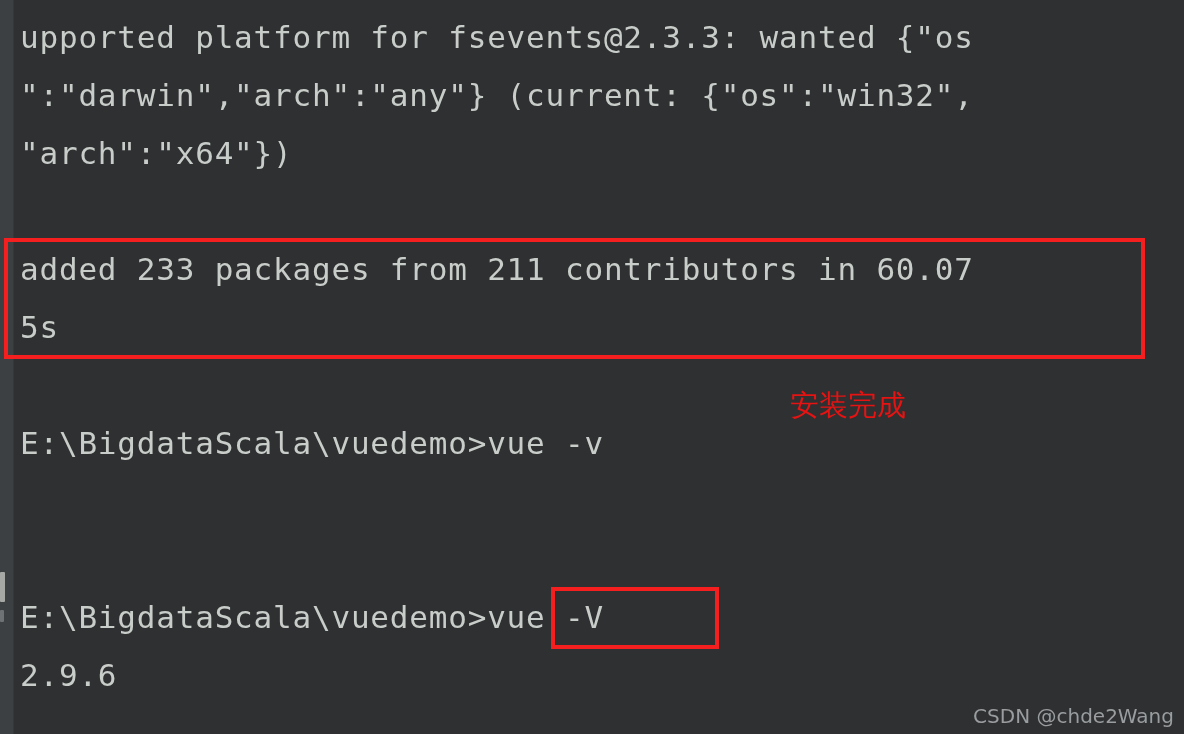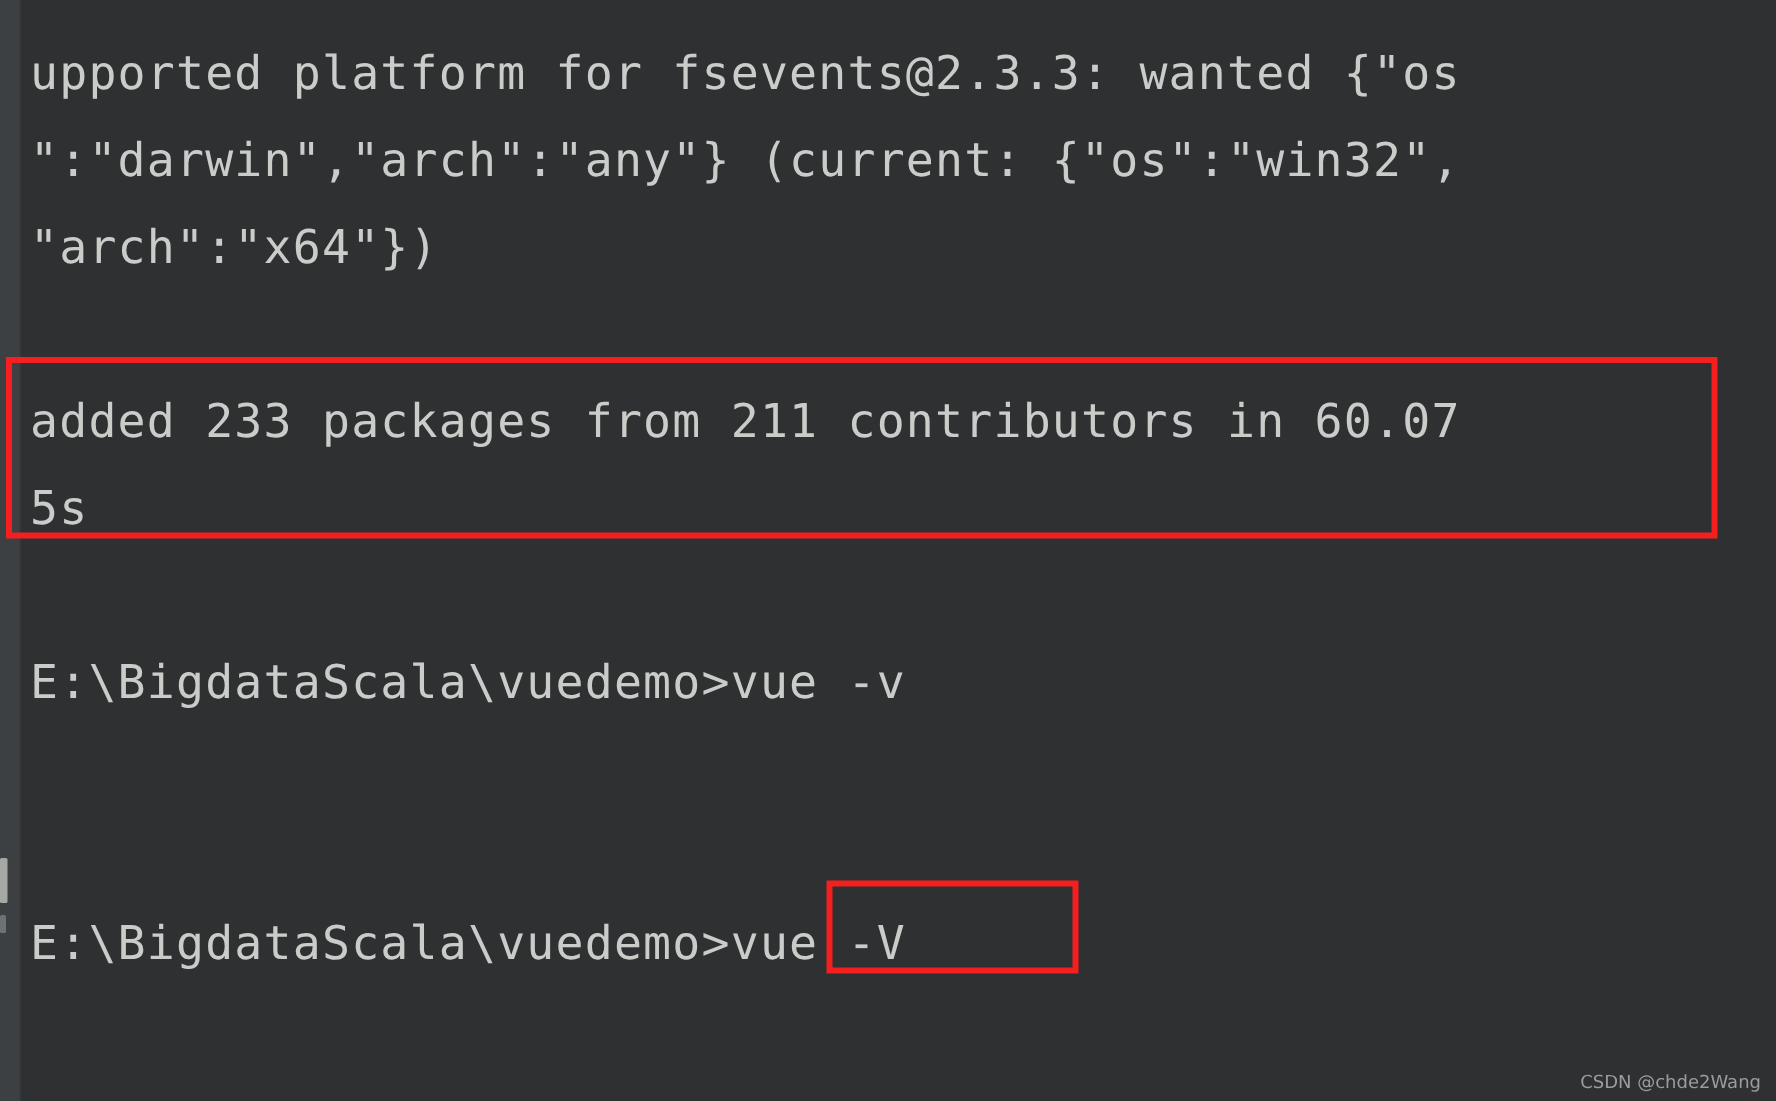--- a/index.html
+++ b/index.html
@@ -51,21 +51,20 @@
     background: #6e7274;
     border-radius: 1px;
   }
 
   .console {
     position: absolute;
     left: 15px;
     top: 0;
     width: 1169px;
     height: 638px;
-    margin-top: 12px;
   }
 
   .line {
     position: absolute;
     left: 5px;
     height: 58px;
     line-height: 58px;
     white-space: pre;
     font-size: 31px;
     letter-spacing: 0.8px;
@@ -102,21 +101,21 @@
     color: #e61313;
     font-family: "DejaVu Sans", sans-serif;
     font-weight: 500;
     white-space: pre;
   }
 
   .watermark {
     position: absolute;
     right: 10px;
     bottom: 6px;
-    font-size: 12px;
+    font-size: 20px;
     color: #9a9d9f;
     font-family: "DejaVu Sans", sans-serif;
     white-space: pre;
   }
 </style>
 </head>
 <body>
 
 <div id="terminal">
 
@@ -129,22 +128,24 @@
 
     <div class="line" style="top:8px">upported platform for fsevents@2.3.3: wanted {"os</div>
     <div class="line" style="top:66px">":"darwin","arch":"any"} (current: {"os":"win32",</div>
     <div class="line" style="top:124px">"arch":"x64"})</div>
     <div class="line" style="top:240px">added 233 packages from 211 contributors in 60.07</div>
     <div class="line" style="top:298px">5s</div>
     <div class="line" style="top:356px"></div>
     <div class="line" style="top:414px">E:\BigdataScala\vuedemo&gt;vue -v</div>
     <div class="line" style="top:530px"></div>
     <div class="line" style="top:588px">E:\BigdataScala\vuedemo&gt;vue -V</div>
+    <div class="line" style="top:646px">2.9.6</div>
 
   </div>
 
   <div class="hl-box" id="hl-added"></div>
   <div class="hl-box" id="hl-cmd"></div>
 
+  <div class="annotation-cn">安装完成</div>
 
   <div class="watermark">CSDN @chde2Wang</div>
 
 </div>
 
 </body></html>

